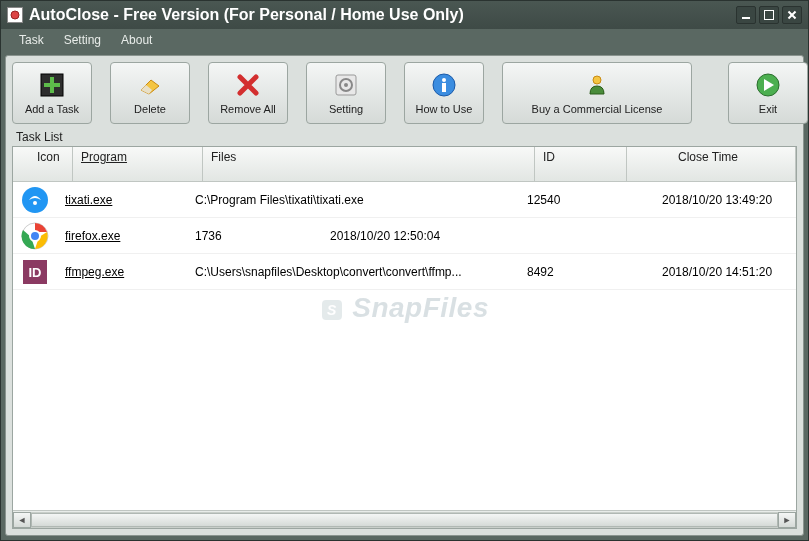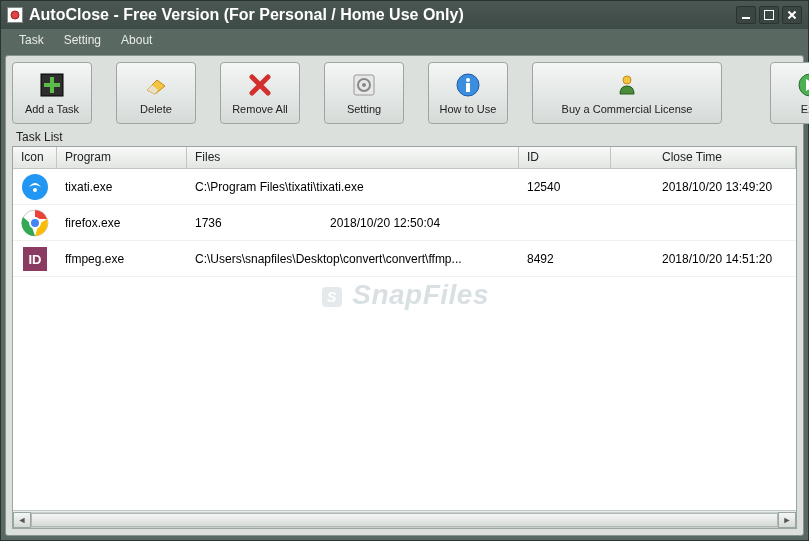--- a/index.html
+++ b/index.html
@@ -83,21 +83,21 @@
   margin: 4px;
   border: 1px solid #8a948f;
   border-radius: 3px;
   padding: 6px;
   display: flex;
   flex-direction: column;
 }
 
 .toolbar {
   display: flex;
-  gap: 24px;
+  gap: 18px;
   margin-bottom: 4px;
 }
 .toolbar .spacer { flex: 1; }
 .tool-btn {
   background: linear-gradient(to bottom, #f4f6f5 0%, #d5dad7 100%);
   border: 1px solid #9ca6a1;
   border-radius: 4px;
   padding: 6px 10px;
   min-width: 80px;
   height: 62px;
@@ -131,33 +131,34 @@
   border: 1px solid #9ca6a1;
   display: flex;
   flex-direction: column;
   overflow: hidden;
   position: relative;
 }
 .table-header {
   display: flex;
   background: linear-gradient(to bottom, #f8f9f8 0%, #e2e6e3 100%);
   border-bottom: 1px solid #c0c6c2;
-  height: 22px;
+  height: 35px;
+  padding-left: 16px;
 }
 .th {
   padding: 3px 8px;
   border-right: 1px solid #c0c6c2;
   color: #222;
   font-size: 12px;
   overflow: hidden;
   text-overflow: ellipsis;
   white-space: nowrap;
 }
 .col-icon { width: 44px; }
-.col-program { width: 130px; }
+.col-program { width: 130px; text-decoration: underline; }
 .col-path { width: 332px; }
 .col-id { width: 92px; }
 .col-time { flex: 1; margin-left: 43px; }
 
 .table-body {
   flex: 1;
   position: relative;
   overflow: hidden;
 }
 .row {

